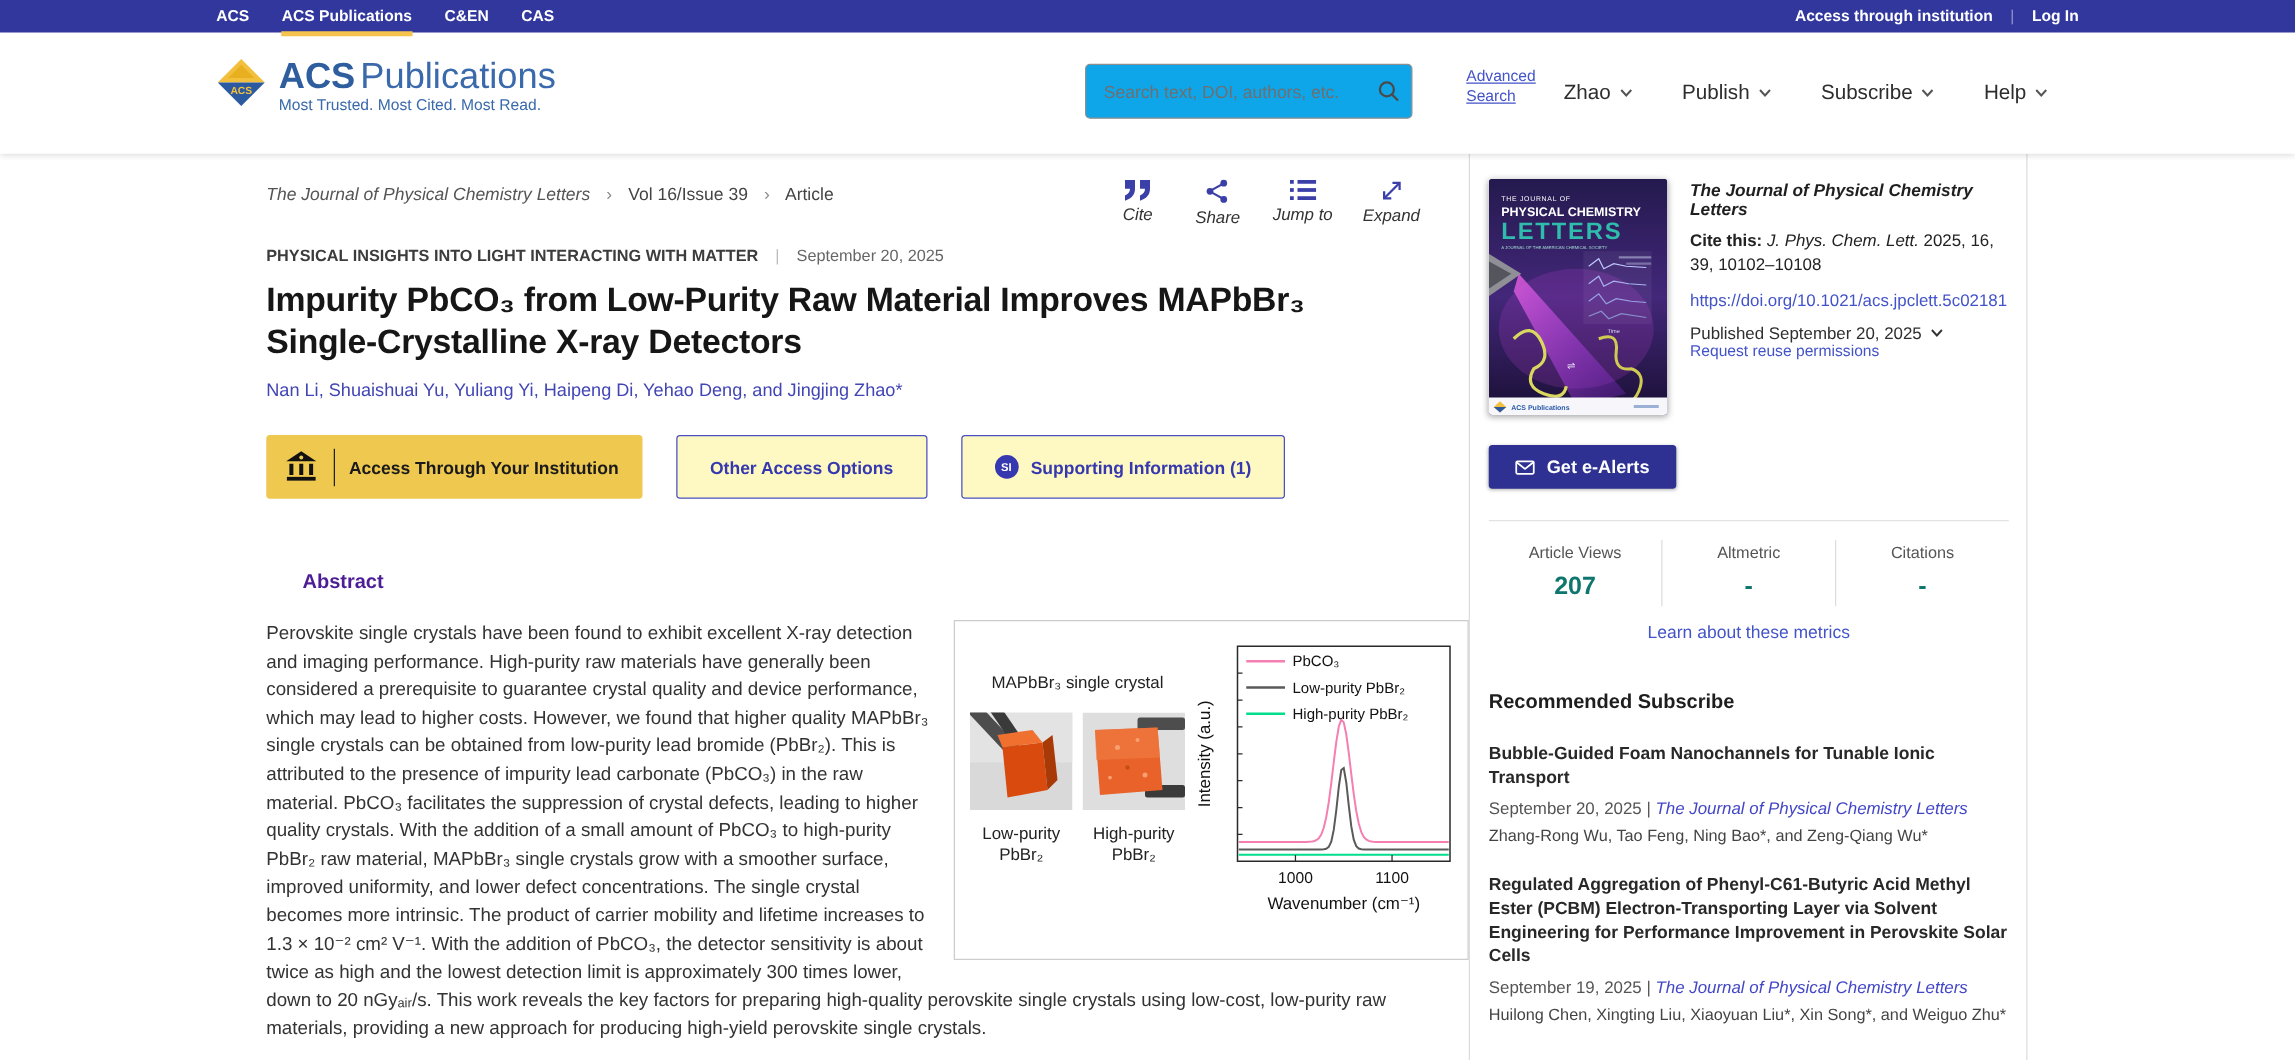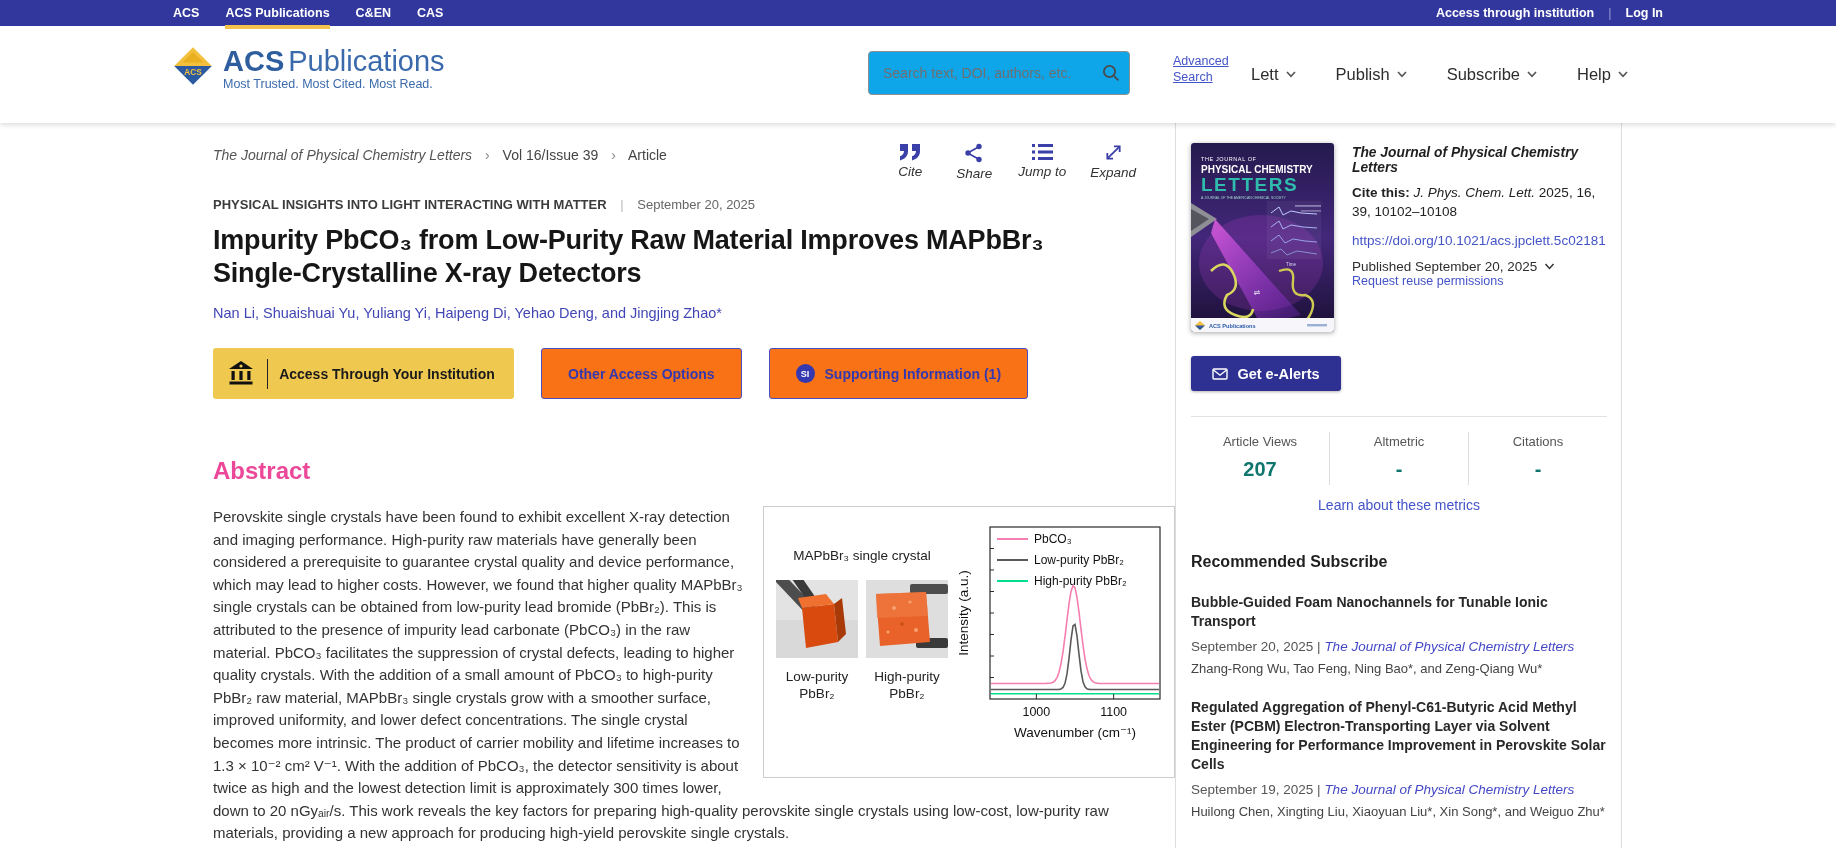--- a/index.html
+++ b/index.html
@@ -59,28 +59,28 @@
   .eyebrow .e2 { color:#666; }
   .title { margin-top:12px; font-size:27px; line-height:33px; font-weight:bold;
     color:#161616; letter-spacing:-0.2px; width:915px; }
   .authors { margin-top:15px; font-size:14.5px; color:#4246B4; cursor:pointer; }
 
   .btn-row { margin-top:27px; display:flex; gap:27px; }
   .btn-access { width:301px; height:51px; background:#EFC850; border-radius:3px;
     display:flex; align-items:center; padding-left:15px; cursor:pointer; }
   .btn-access .vline { width:1px; height:30px; background:#222; margin:0 0 0 13px; }
   .btn-access .lbl { flex:1; text-align:center; font-size:14px; font-weight:bold; color:#1a1a1a; padding-right:8px; }
-  .btn-outline { height:51px; border:1px solid #4b50c0; border-radius:3px; background:#f97316;
+  .btn-outline { height:51px; border:1px solid #4b50c0; border-radius:3px; background:#fef9c3;
     display:flex; align-items:center; justify-content:center; gap:10px; padding:0 26px;
     font-size:14px; font-weight:bold; color:#3538AE; cursor:pointer; }
   .si-badge { width:19px; height:19px; border-radius:50%; background:#3538AE; color:#fff;
     font-size:9px; font-weight:bold; display:flex; align-items:center; justify-content:center; }
 
   
-  .abs-heading { margin-top:58px; font-size:24px; font-weight:bold; color:#ec4899; }
+  .abs-heading { margin-top:58px; font-size:16px; font-weight:bold; color:#4c1d95;margin-left:29px; }
   .abstract-body { margin-top:21px; font-size:15px; line-height:22.6px; color:#333; width:962px; }
   .abs-figure { float:right; width:412px; border:1px solid #ccc; background:#fff;
     margin-left:18px; margin-bottom:8px; padding:12px 6px 10px 10px; display:flex; cursor:pointer; }
   .fig-left { width:178px; display:flex; flex-direction:column; align-items:center; }
   .fig-heading { margin-top:26px; font-size:13.5px; color:#222; text-align:center; }
   .photos { display:flex; gap:8px; margin-top:12px; }
   .photo-col { display:flex; flex-direction:column; align-items:center; width:82px; }
   .photo-lbl { margin-top:10px; font-size:13.5px; line-height:17px; color:#222; text-align:center; }
   .fig-right { flex:1; display:flex; justify-content:center; }
 
@@ -157,21 +157,21 @@
         <svg width="20" height="20" viewBox="0 0 20 20">
             <circle cx="8.5" cy="8.5" r="5.6" fill="none" stroke="#4a4a4a" stroke-width="1.8"></circle>
             <line x1="12.8" y1="12.8" x2="17.4" y2="17.4" stroke="#4a4a4a" stroke-width="1.8"></line>
           </svg>
       </span>
     </div>
     <a class="adv-search">Advanced Search</a>
 
     <nav class="menus">
       <span class="menu-item">
-          <span>Lett</span>
+          <span>Zhao</span>
           <svg width="10" height="7" viewBox="0 0 10 7">
             <path d="M1 1 L5 5.4 L9 1" fill="none" stroke="#555" stroke-width="1.6"></path>
           </svg>
         </span>
       <span class="menu-item">
           <span>Publish</span>
           <svg width="10" height="7" viewBox="0 0 10 7">
             <path d="M1 1 L5 5.4 L9 1" fill="none" stroke="#555" stroke-width="1.6"></path>
           </svg>
         </span>

